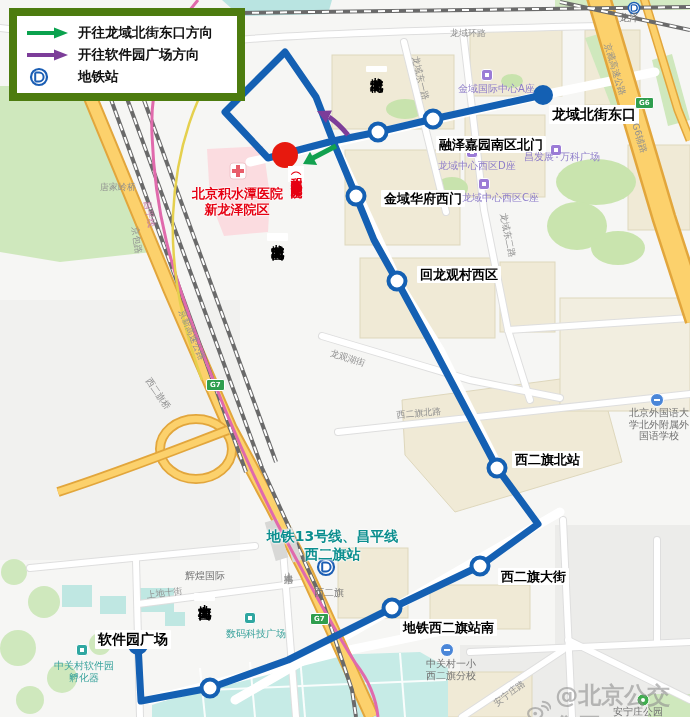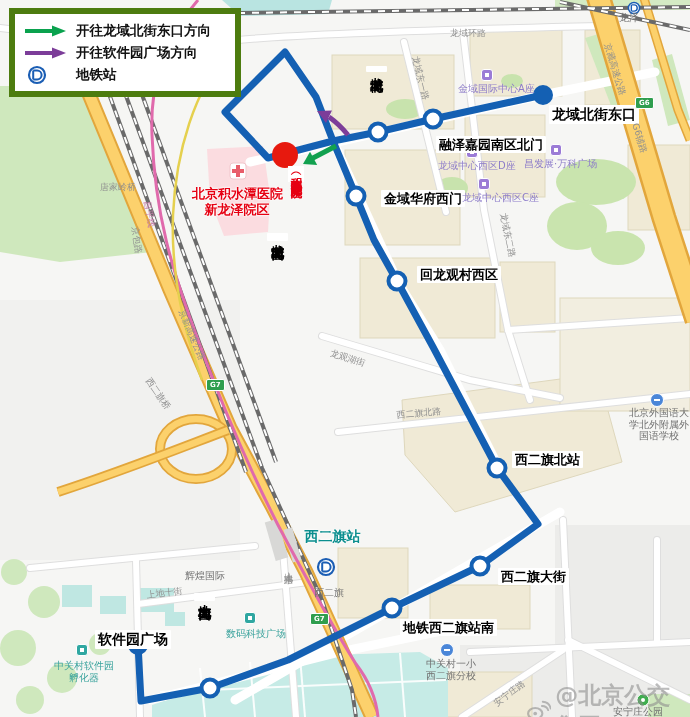--- a/index.html
+++ b/index.html
@@ -14,21 +14,21 @@
   .rednote{background:#fff;color:#e60012;font-weight:700;font-size:11.5px;padding:2px 1px;}
   .tealnote{color:#0b8e8e;font-weight:700;font-size:14px;text-align:center;
             text-shadow:0 0 2px #fff,0 0 2px #fff,0 0 3px #fff;line-height:1.25;}
   .poi{font-size:10px;color:#707070;line-height:1.15;}
   .poi.purple{color:#8d7cc9;}
   .poi.teal{color:#3ba39d;}
   .poi.wrap{white-space:normal;text-align:center;}
   .road{font-size:9px;color:#8f8f8f;transform-origin:left top;}
   .shield{background:#2f9e4e;color:#fff;font-size:7px;font-weight:700;padding:0 3px;
           border:1px solid #fff;border-radius:2px;line-height:10px;}
-  #legend{position:absolute;left:9px;top:8px;width:204px;background:#fff;border:6px solid #4d7c0f;
+  #legend{position:absolute;left:9px;top:8px;width:204px;background:#fff;border:8px solid #4d7c0f;
           padding:6px 8px 5px 8px;z-index:30;}
   .leg-row{display:flex;align-items:center;gap:9px;height:22px;}
   .leg-row .txt{font-size:13.5px;font-weight:700;color:#111;}
   #wm{position:absolute;left:526px;top:680px;display:flex;align-items:center;gap:4px;
       color:rgba(140,140,140,.58);font-size:23px;font-weight:700;z-index:25;}
 </style>
 </head>
 <body>
 
 <div id="stage">
@@ -282,27 +282,28 @@
 <div class="lbl stopL vert" style="left:194px;top:593px;">上地九街西口</div>
 <div class="lbl stopL big" style="left:95px;top:614px;margin-top:16px;">软件园广场</div>
 <div class="lbl rednote vert" style="left:288px;top:166px;">（积水潭医院新龙泽院区）</div>
 
 <div class="lbl redtxt" style="left:192px;top:186px;width:90px;">
   <div>北京积水潭医院</div>
   <div>新龙泽院区</div>
 </div>
 
 <div class="lbl tealnote" style="left:250px;top:528px;width:165px;">
+  <div>地铁13号线、昌平线</div>
   <div>西二旗站</div>
 </div>
 
 <div class="lbl poi purple" style="left:458px;top:83px;">金域国际中心A座</div>
 <div class="lbl poi purple" style="left:438px;top:160px;">龙域中心西区D座</div>
 <div class="lbl poi purple" style="left:462px;top:192px;">龙域中心西区C座</div>
-<div class="lbl poi purple" style="left:524px;top:158px;">昌发展·万科广场</div>
+<div class="lbl poi purple" style="left:524px;top:152px;font-family:Liberation Mono, monospace;">昌发展·万科广场</div>
 <div class="lbl poi" style="left:185px;top:570px;">辉煌国际</div>
 <div class="lbl poi teal" style="left:226px;top:628px;">数码科技广场</div>
 <div class="lbl poi teal wrap" style="left:52px;top:660px;width:64px;">中关村软件园孵化器</div>
 <div class="lbl poi wrap" style="left:626px;top:407px;width:66px;">北京外国语大学北外附属外国语学校</div>
 <div class="lbl poi wrap" style="left:422px;top:658px;width:58px;">中关村一小西二旗分校</div>
 <div class="lbl poi" style="left:613px;top:706px;">安宁庄公园</div>
 <div class="lbl poi" style="left:619px;top:12px;">龙泽</div>
 <div class="lbl poi" style="left:314px;top:578px;margin-top:9px;">西二旗</div>
 
 <div class="lbl road" style="left:450px;top:28px;">龙域环路</div>

